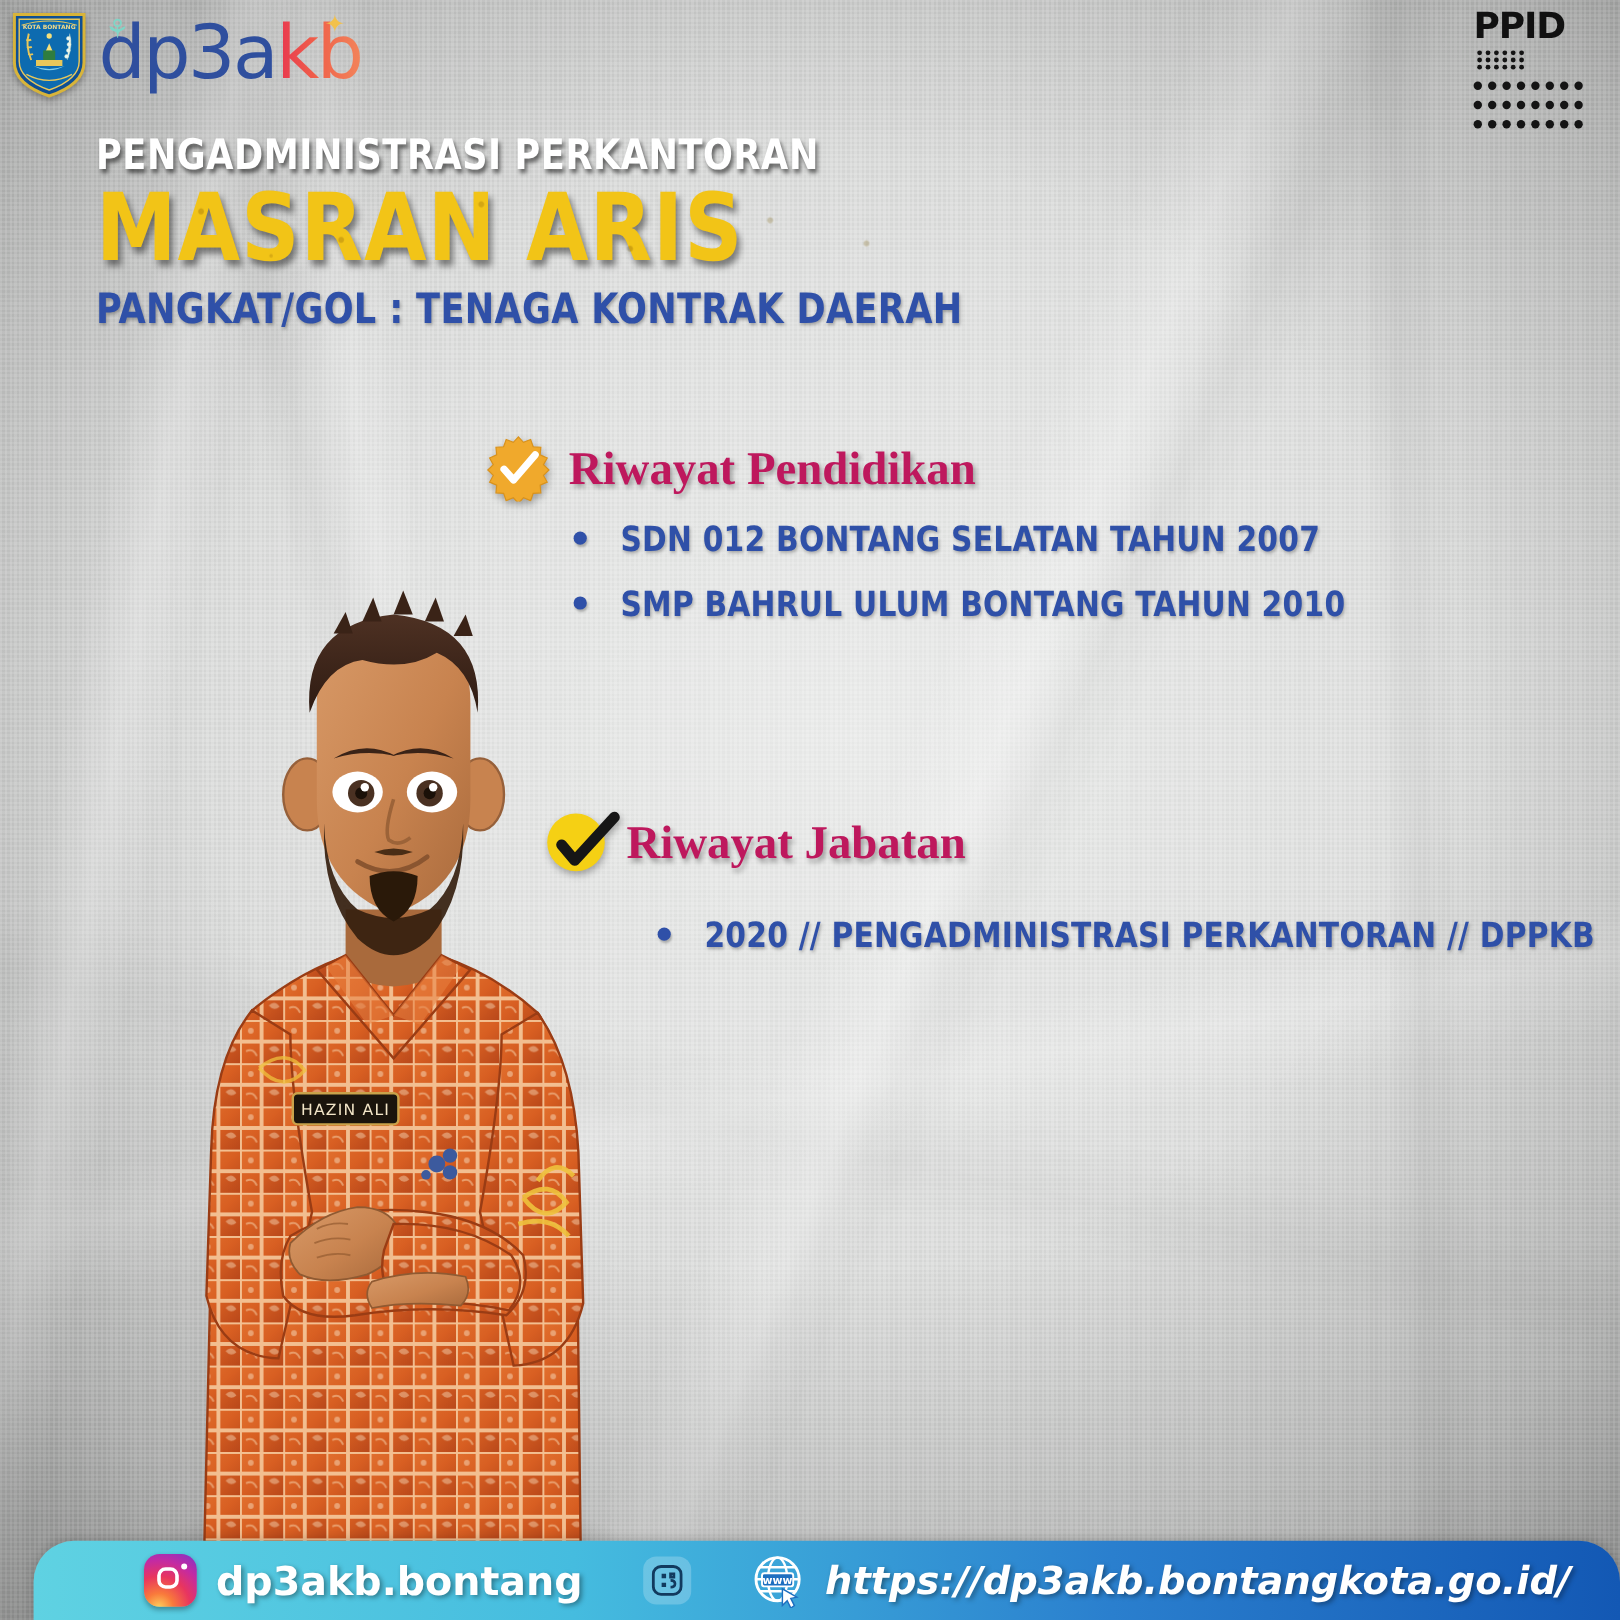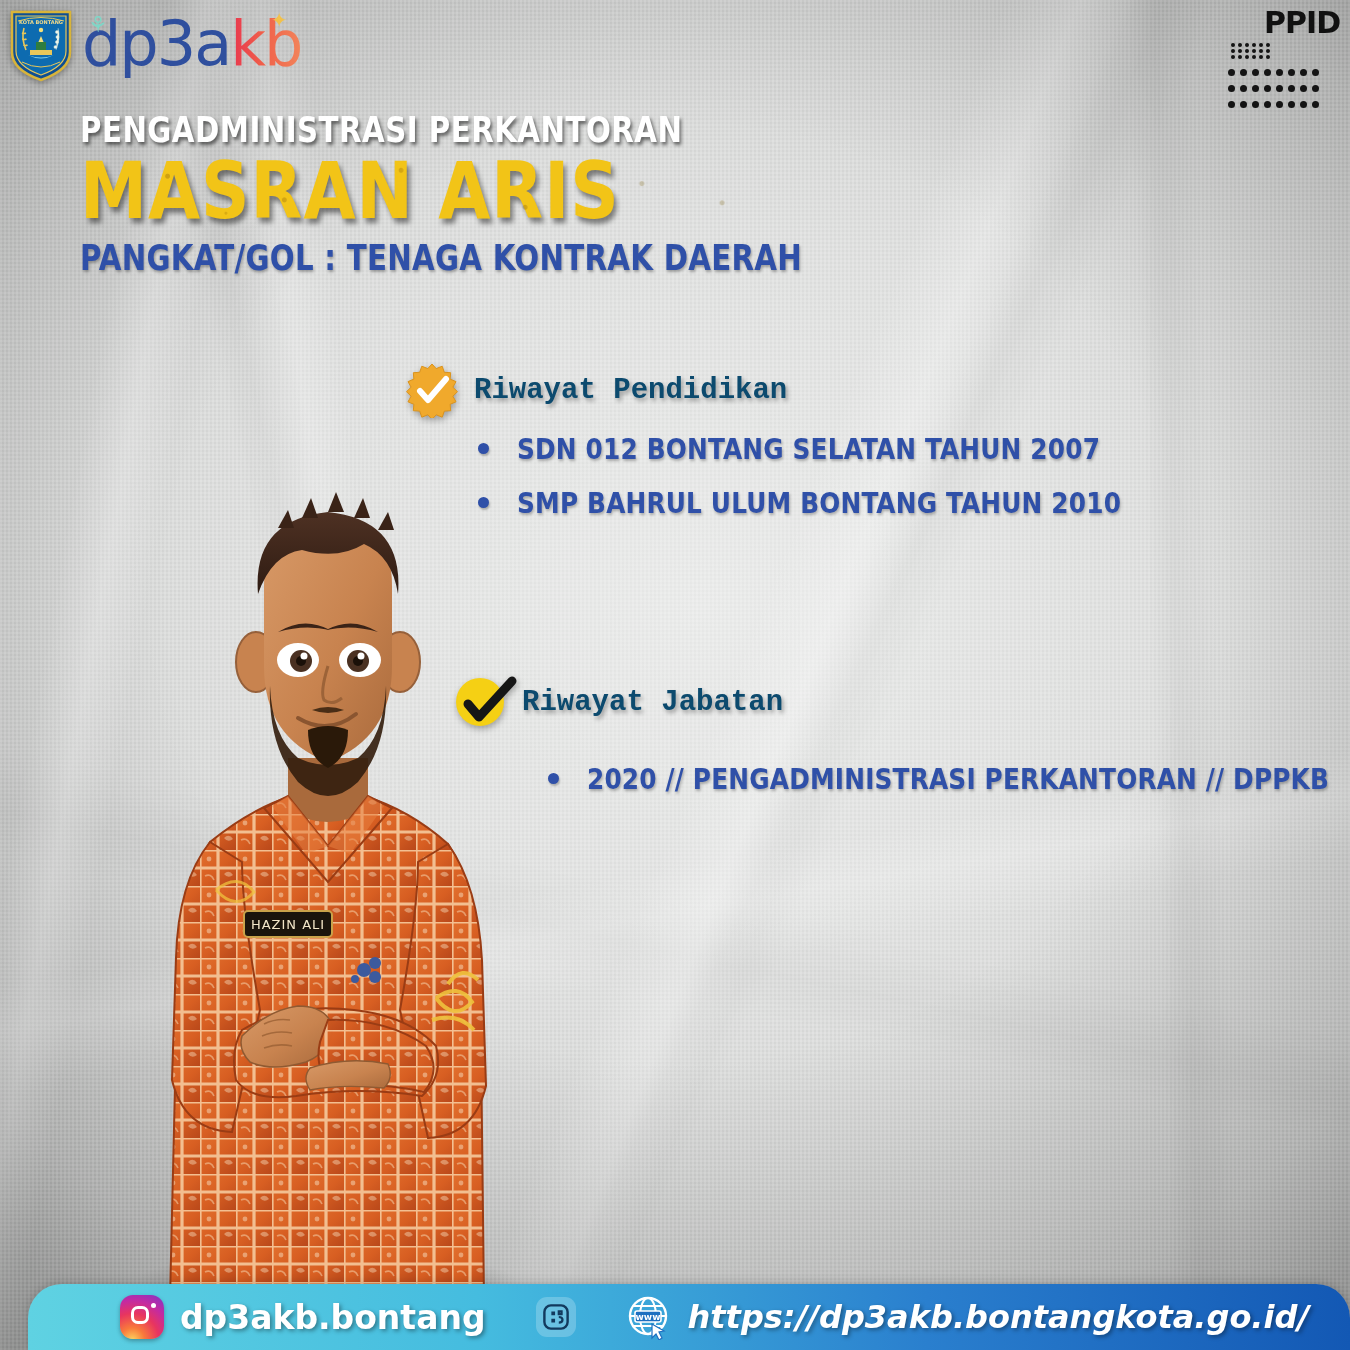--- a/index.html
+++ b/index.html
@@ -58,21 +58,20 @@
         -webkit-background-clip:text;background-clip:text;color:transparent;}
   .wm-deco1{position:absolute;left:6px;top:4px;font-size:22px;color:#7fd6c7;}
   .wm-deco2{position:absolute;right:14px;top:0px;font-size:20px;color:#f2c14b;}
 
   
   .ppid{position:absolute;right:14px;top:8px;width:108px;}
   .ppid-word{
     font-family:"DejaVu Sans", sans-serif;
     font-weight:700;font-size:30px;color:#111;letter-spacing:-1px;line-height:1;
     display:inline-block;
-    margin-left:36px;
   }
   .ppid-row{display:flex;gap:5px;margin-top:2px;}
   .ppid-dot{width:7px;height:7px;border-radius:50%;background:#141414;}
   .ppid-dot.sm{width:4px;height:4px;}
   .ppid-minigrid{display:inline-flex;flex-direction:column;gap:2px;vertical-align:5px;margin-left:3px;}
   .ppid-minirow{display:flex;gap:3px;}
   .ppid-bigrows{margin-top:8px;display:flex;flex-direction:column;gap:7px;}
 
   
   .headline{position:absolute;left:80px;top:110px;width:760px;}
@@ -110,22 +109,22 @@
     text-shadow:1px 2px 3px rgba(0,0,0,.30);
     transform:scaleX(.93);transform-origin:left center;
     white-space:nowrap;
   }
 
   
   .sec-edu{position:absolute;left:404px;top:362px;width:700px;}
   .sec-job{position:absolute;left:456px;top:676px;width:800px;}
   .sec-head{display:flex;align-items:center;gap:14px;}
   .sec-title{
-    font-family:Liberation Mono, monospace;
-    font-weight:700;font-size:29px;color:#0c4a6e;line-height:1;
+    font-family:Liberation Serif, serif;
+    font-weight:700;font-size:39px;color:#be185d;line-height:1;
     text-shadow:2px 3px 4px rgba(0,0,0,.32);
     white-space:nowrap;
   }
   .bullets{margin:14px 0 0 0;padding:0;list-style:none;}
   .bullets li{
     display:flex;align-items:baseline;gap:28px;
     margin-bottom:20px;
   }
   .b-dot{width:11px;height:11px;border-radius:50%;background:#2f50a8;flex:none;
          box-shadow:1px 2px 2px rgba(0,0,0,.25);position:relative;top:-5px;}

